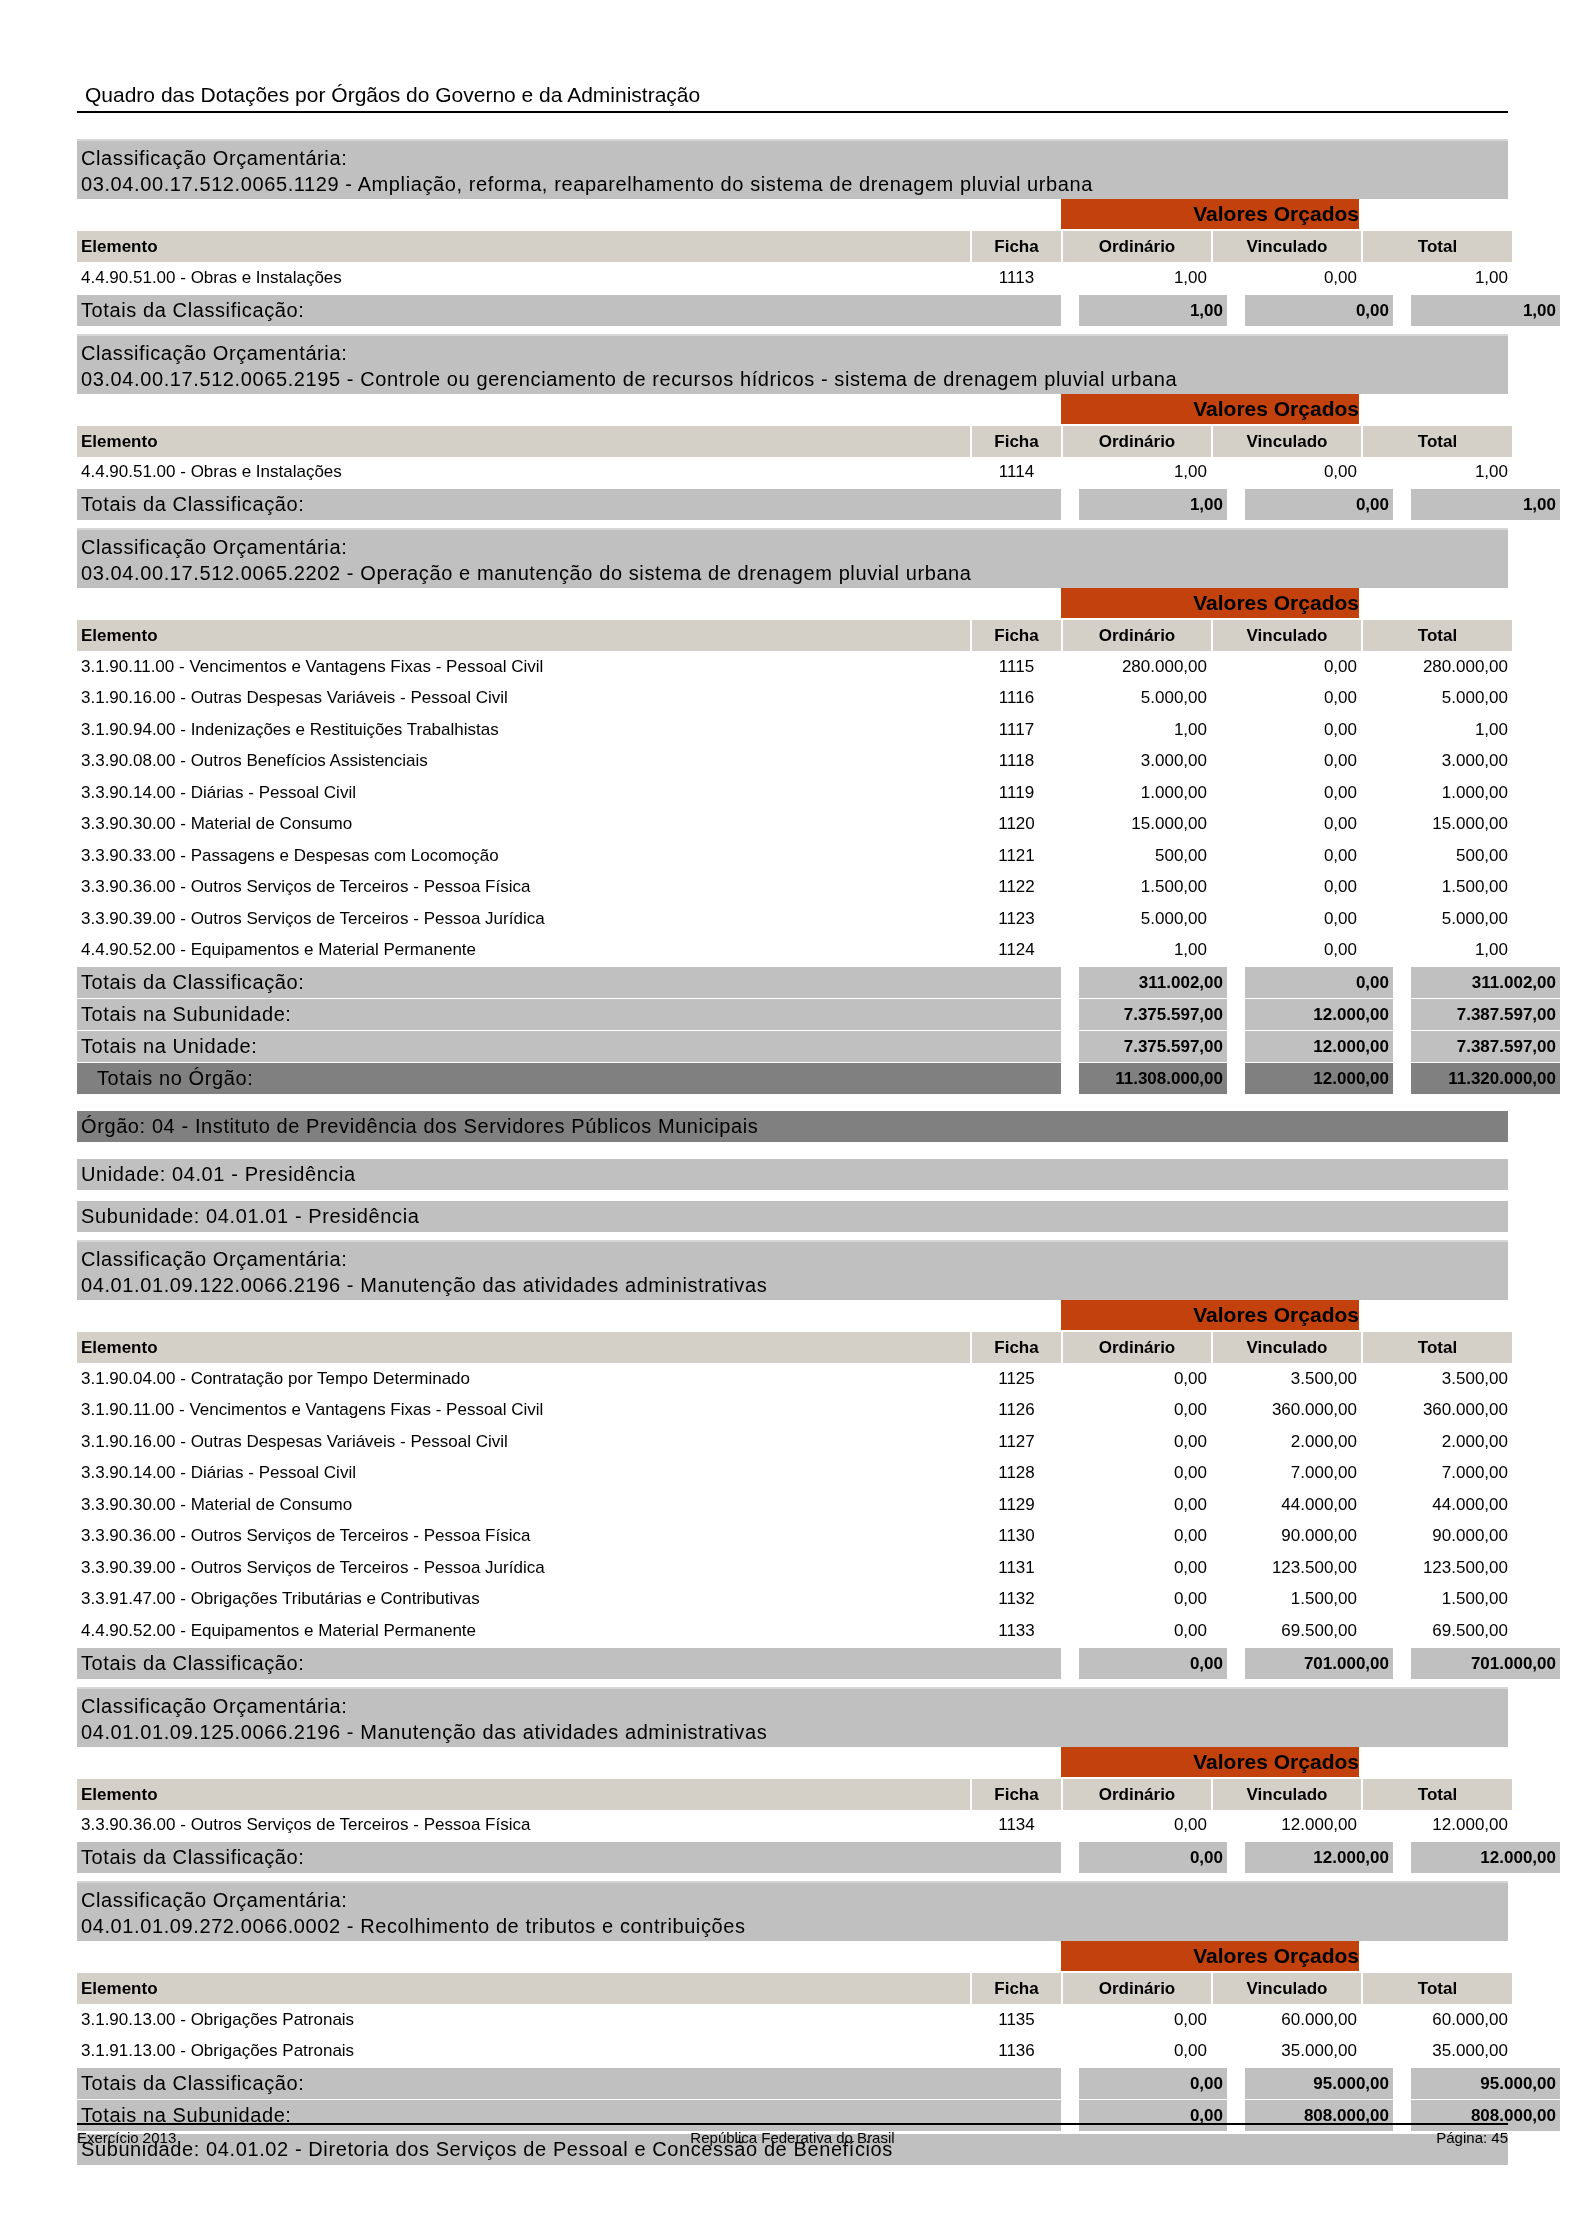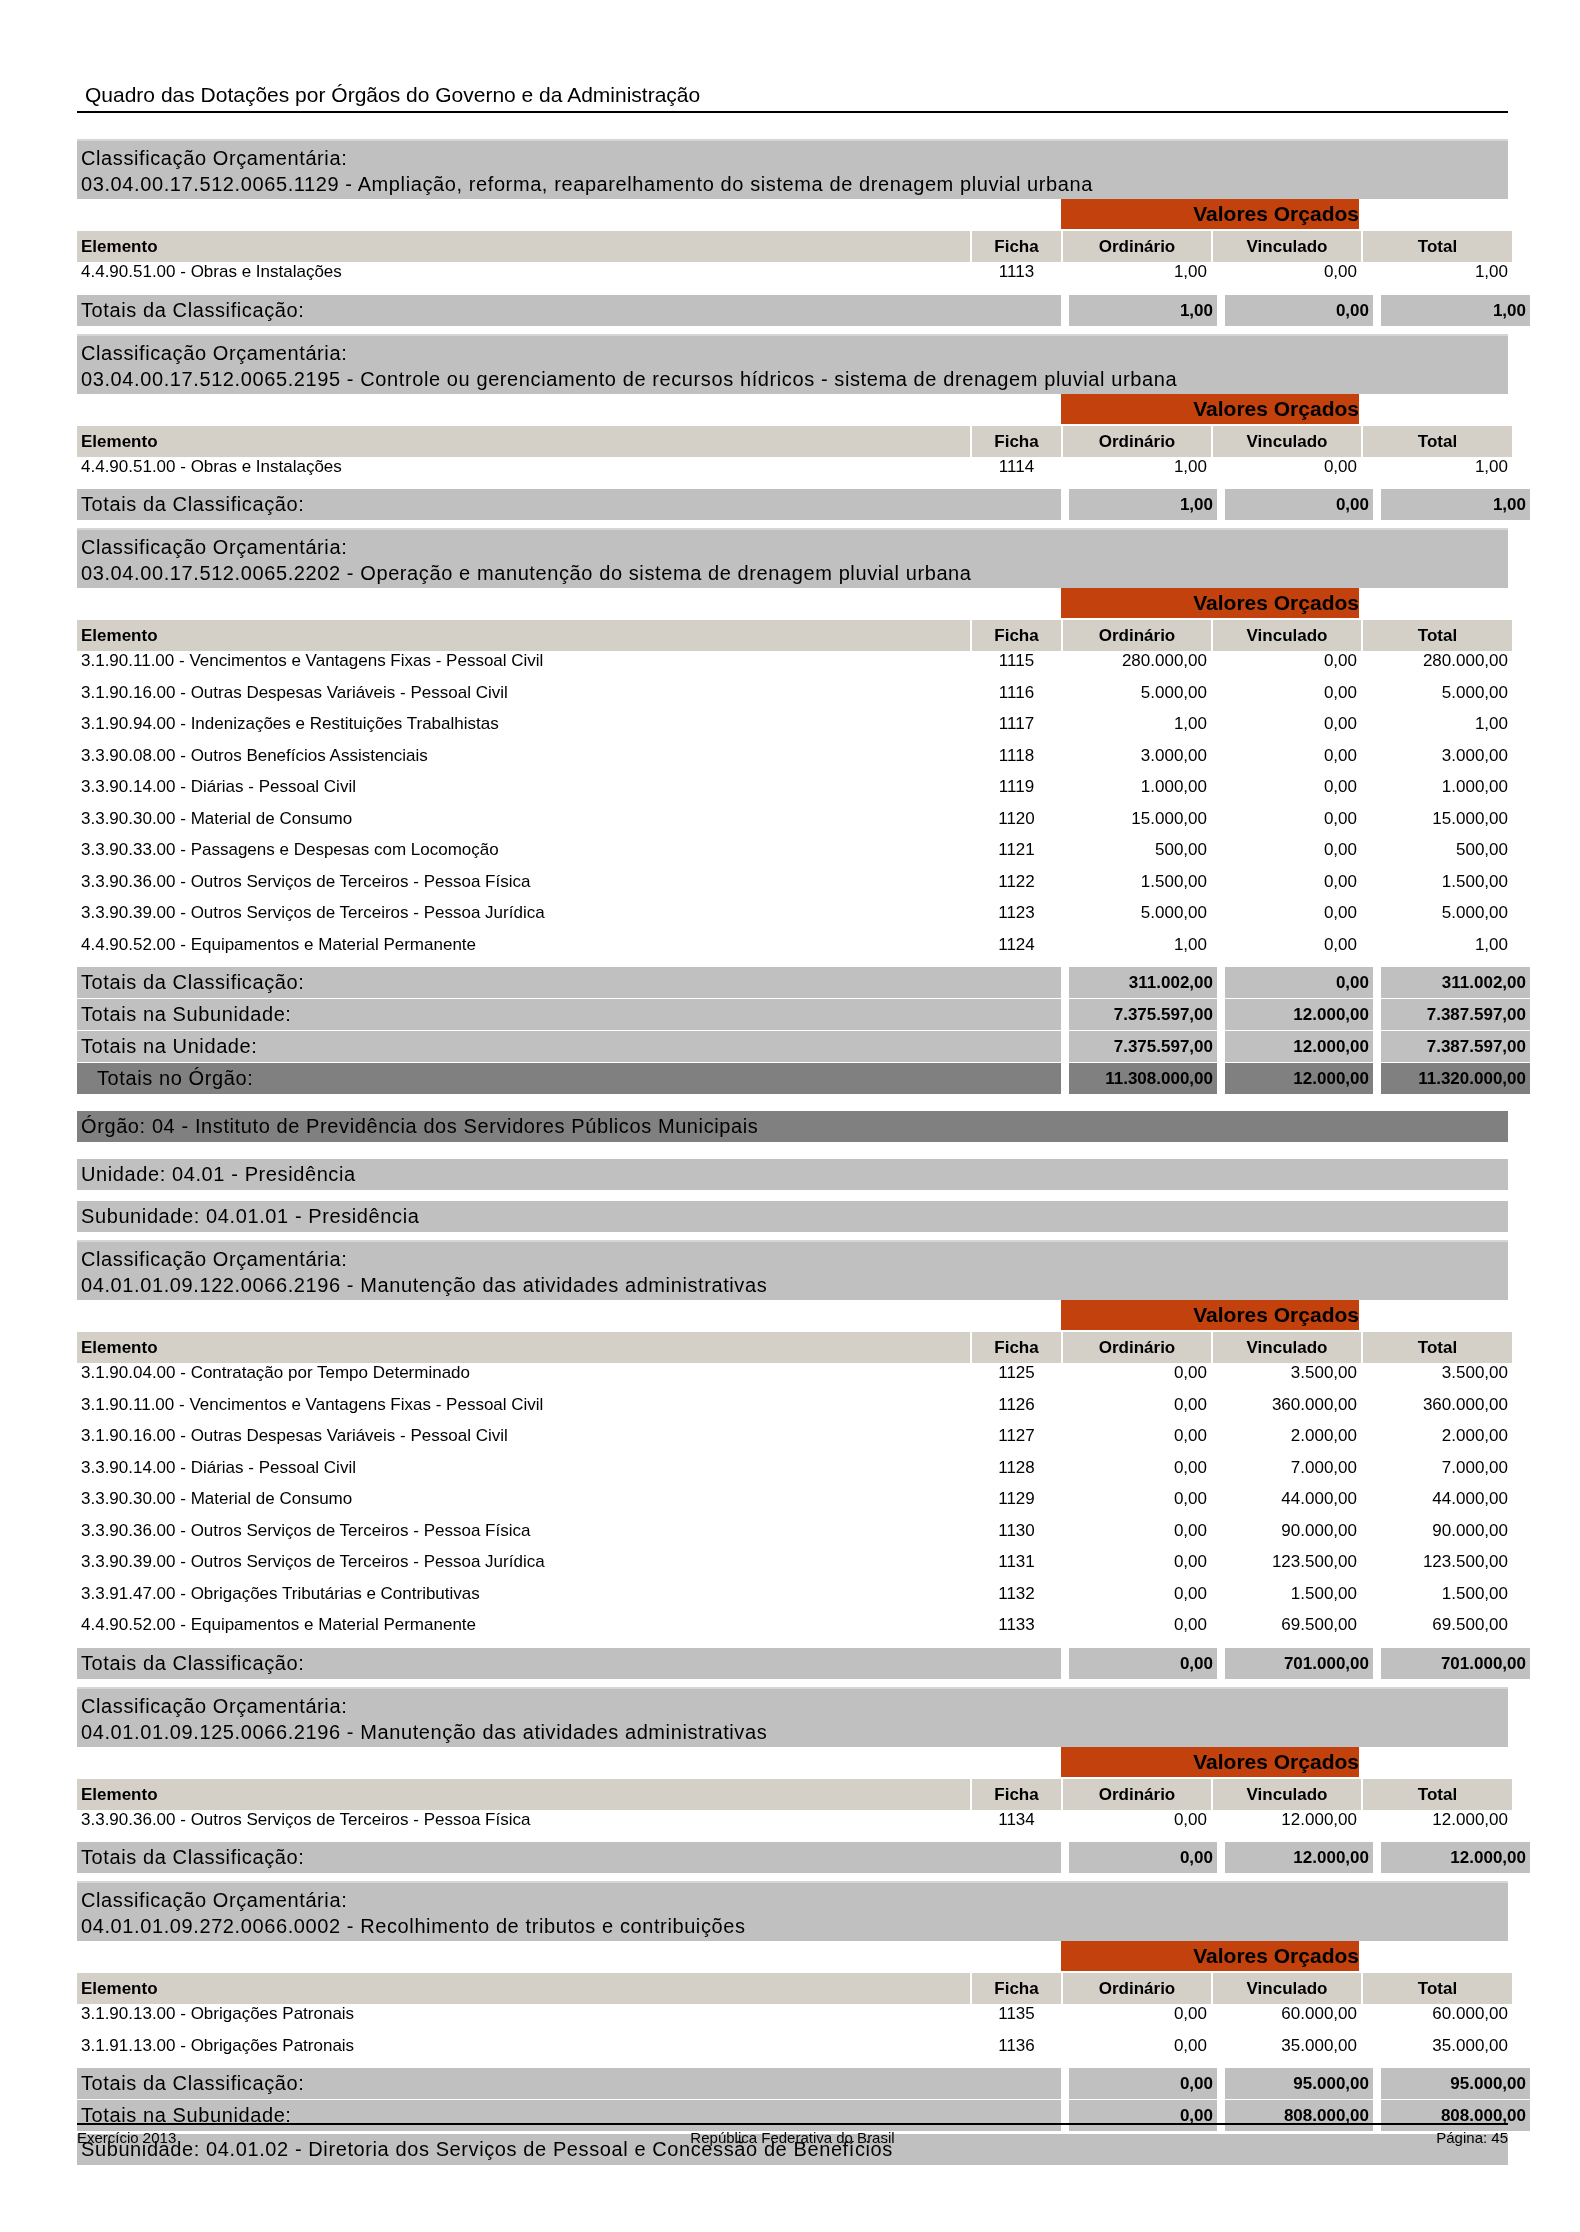--- a/index.html
+++ b/index.html
@@ -20,27 +20,27 @@
   .colhead div:last-child { margin-right: 0; }
 
   .c-el { flex: 0 0 893px; padding-left: 4px; }
   .c-fi { flex: 0 0 89px; text-align: center; }
   .c-or { flex: 0 0 148px; text-align: right; padding-right: 4px; }
   .c-vi { flex: 0 0 148px; text-align: right; padding-right: 4px; }
   .c-to { flex: 0 0 149px; text-align: right; padding-right: 4px; }
   .colhead .c-or, .colhead .c-vi, .colhead .c-to { text-align: center; padding-right: 0; }
   .colhead .c-fi { text-align: center; }
 
-  .row { display: flex; height: 31.5px; align-items: flex-start; font-size: 17px; }
+  .row { display: flex; height: 31.5px; align-items: center; font-size: 17px; }
   .row div { margin-right: 2px; }
   .row div:last-child { margin-right: 0; }
   .row .c-fi { text-align: center; }
 
   .tot { display: flex; height: 31px; margin-top: 1px; }
-  .tot div { margin-right: 8px; line-height: 31px; }
+  .tot div { margin-right: 18px; line-height: 31px; }
   .tot div:last-child { margin-right: 0; }
   .tot .lbl { flex: 0 0 984px; padding-left: 4px; font-size: 20px; letter-spacing: 0.6px; }
   .tot .num { font-weight: bold; font-size: 17px; text-align: right; padding-right: 4px; }
   .tot.light div { background: #c0c0c0; }
   .tot.dark div { background: #808080; padding-left: 20px; }
   .tot .n1 { flex: 0 0 148px; }
   .tot .n2 { flex: 0 0 148px; }
   .tot .n3 { flex: 0 0 149px; }
 
   .bar { height: 31px; line-height: 31px; font-size: 20px; letter-spacing: 0.6px; padding-left: 4px; margin-top: 11px; }

